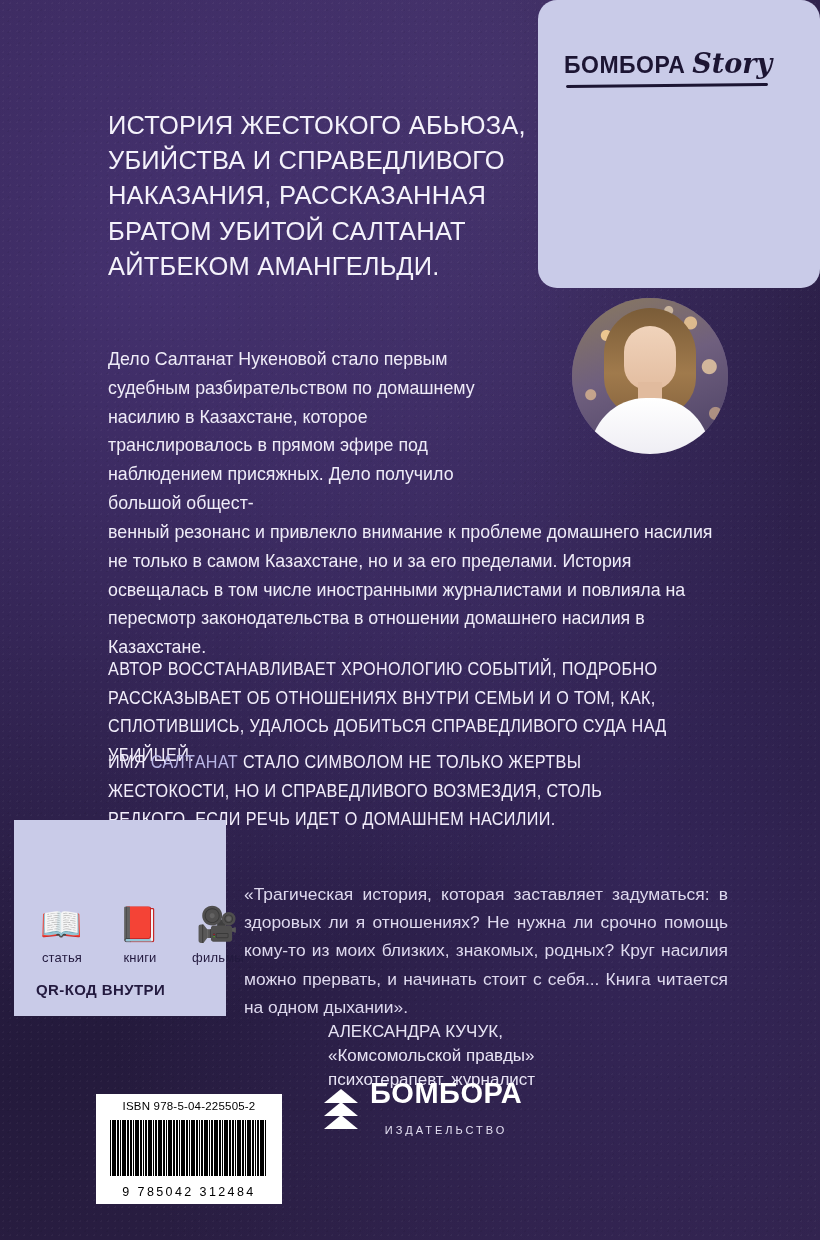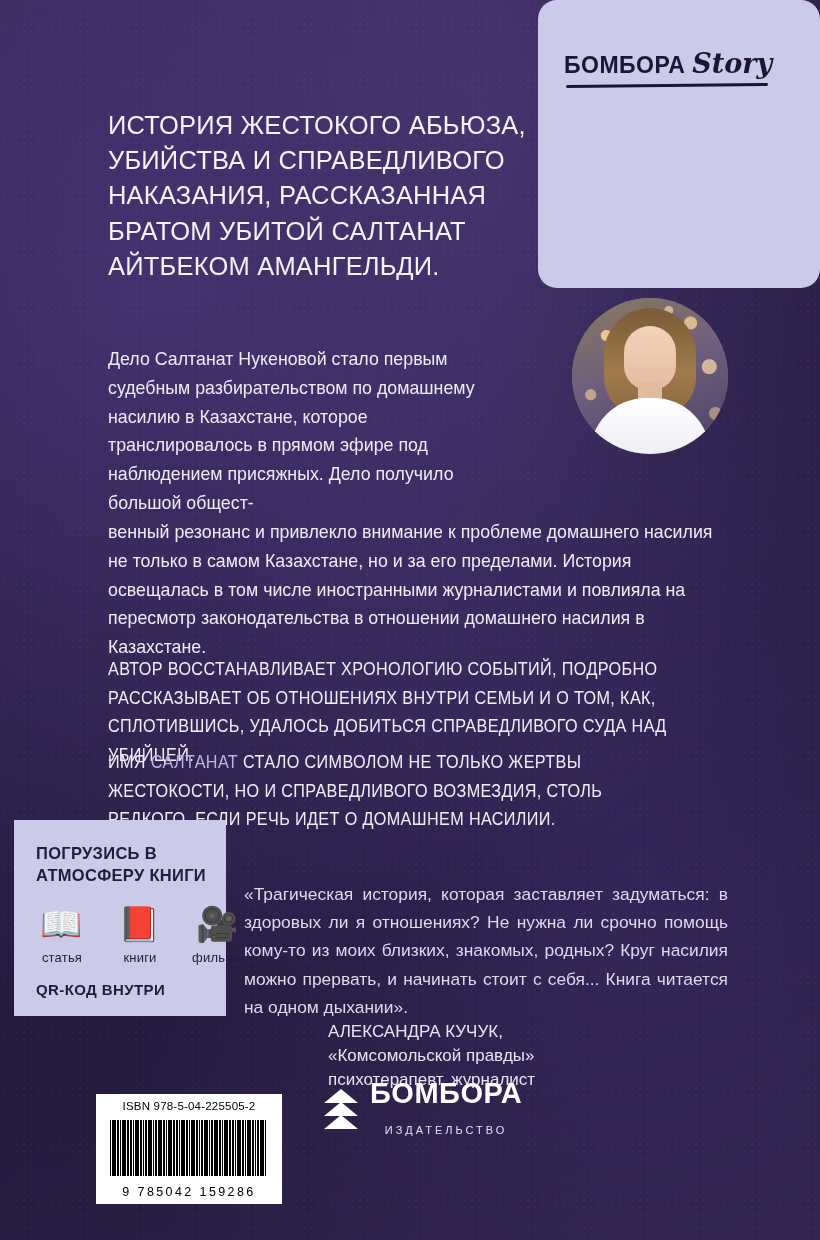--- a/index.html
+++ b/index.html
@@ -380,21 +380,20 @@
   </div>
 
   <div class="quote">«Трагическая история, которая заставляет задуматься: в здоровых ли я отношениях? Не нужна ли срочно помощь кому-то из моих близких, знакомых, родных? Круг насилия можно прервать, и начинать стоит с себя... Книга читается на одном дыхании».</div>
   <div class="quote-attrib">
     <div class="name">АЛЕКСАНДРА КУЧУК,</div>
     <div>«Комсомольской правды»</div>
     <div>психотерапевт, журналист</div>
   </div>
 
   <div class="immerse">
-    <div class="immerse-title">ПОГРУЗИСЬ В АТМОСФЕРУ КНИГИ</div>
     <div class="icon-row">
       <div class="icon-cell">
         <span class="glyph">📖</span>
         <span class="cap">статья</span>
       </div>
       <div class="icon-cell">
         <span class="glyph">📕</span>
         <span class="cap">книги</span>
       </div>
       <div class="icon-cell">
@@ -450,21 +449,21 @@
         <i class="w"></i>
       <i></i>
         <i class="s"></i>
         <i class="w"></i>
         <i></i>
         <i class="s"></i>
         <i></i>
         <i class="w"></i>
         <i class="s"></i>
     </div>
-    <div class="barcode-digits">9 785042 159286</div>
+    <div class="barcode-digits">9 785042 312484</div>
   </div>
 
   <div class="pub">
     <div class="pub-mark">
       <span></span>
         <span></span>
         <span></span>
     </div>
     <div>
       <div class="pub-name">БОМБОРА</div>

